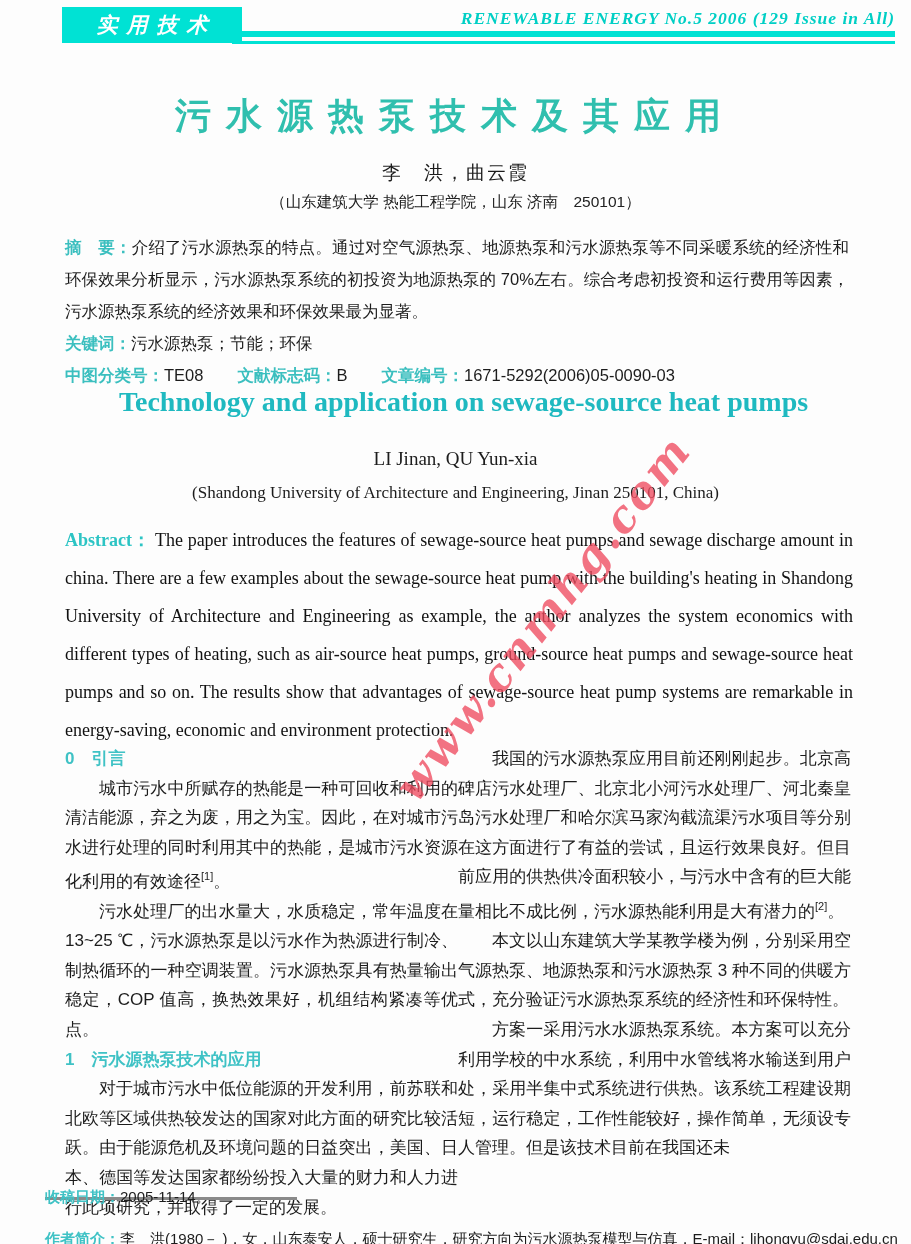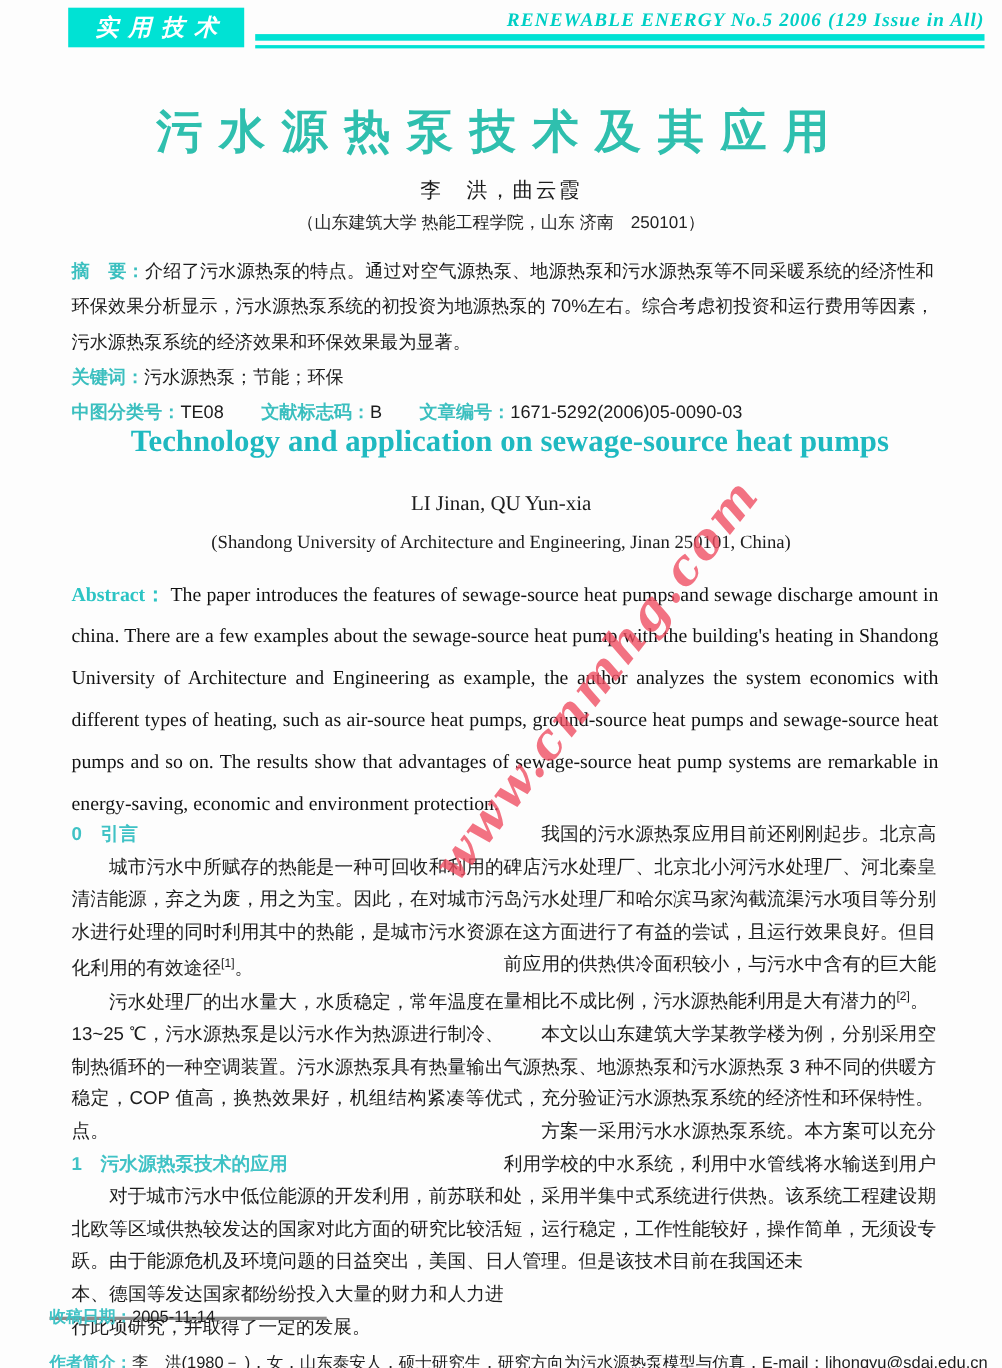--- a/index.html
+++ b/index.html
@@ -3,38 +3,38 @@
 <meta charset="utf-8">
 <style>
   html,body{margin:0;padding:0;background:#e8e8e8;}
   .page{
     position:relative;width:911px;height:1244px;margin:0 auto;
     background:#fdfdfd;overflow:hidden;
     font-family:"Liberation Sans",sans-serif;color:#1c1c1c;
   }
   
   .badge{
-    position:absolute;left:62px;top:7px;width:160px;height:36px;
+    position:absolute;left:62px;top:7px;width:180px;height:36px;
     background:#00e2d4;display:flex;align-items:center;justify-content:center;
   }
   .badge span{
     color:#fff;font-size:21px;font-weight:bold;font-style:italic;
     letter-spacing:9px;padding-left:9px;
   }
   .journal{
     position:absolute;right:16px;top:8px;
     font-family:"Liberation Serif",serif;font-style:italic;font-weight:bold;
     color:#00cfc5;font-size:17.5px;letter-spacing:1px;
   }
   .rule-thick{position:absolute;left:232px;top:31px;right:16px;height:6px;background:#00e2d4;}
   .rule-thin{position:absolute;left:232px;top:41px;right:16px;height:2.5px;background:#00e2d4;}
   
   .title-cn{
     position:absolute;left:0;right:0;top:92px;text-align:center;
-    font-size:42px;font-weight:bold;color:#2fbfae;letter-spacing:15px;
+    font-size:36px;font-weight:bold;color:#2fbfae;letter-spacing:15px;
   }
   .authors-cn{position:absolute;left:0;right:0;top:160px;text-align:center;font-size:19px;letter-spacing:2px;}
   .affil-cn{position:absolute;left:0;right:0;top:192px;text-align:center;font-size:15.5px;color:#222;}
   
   .abs-block{position:absolute;left:65px;right:62px;top:231px;font-size:16.5px;line-height:32px;text-align:justify;}
   .lbl{color:#3bbfbf;font-weight:bold;}
   .abs-block p{margin:0;}
   .cls-line .val{color:#1c1c1c;font-weight:normal;}
   .cls-line .sp{display:inline-block;width:34px;}
   

